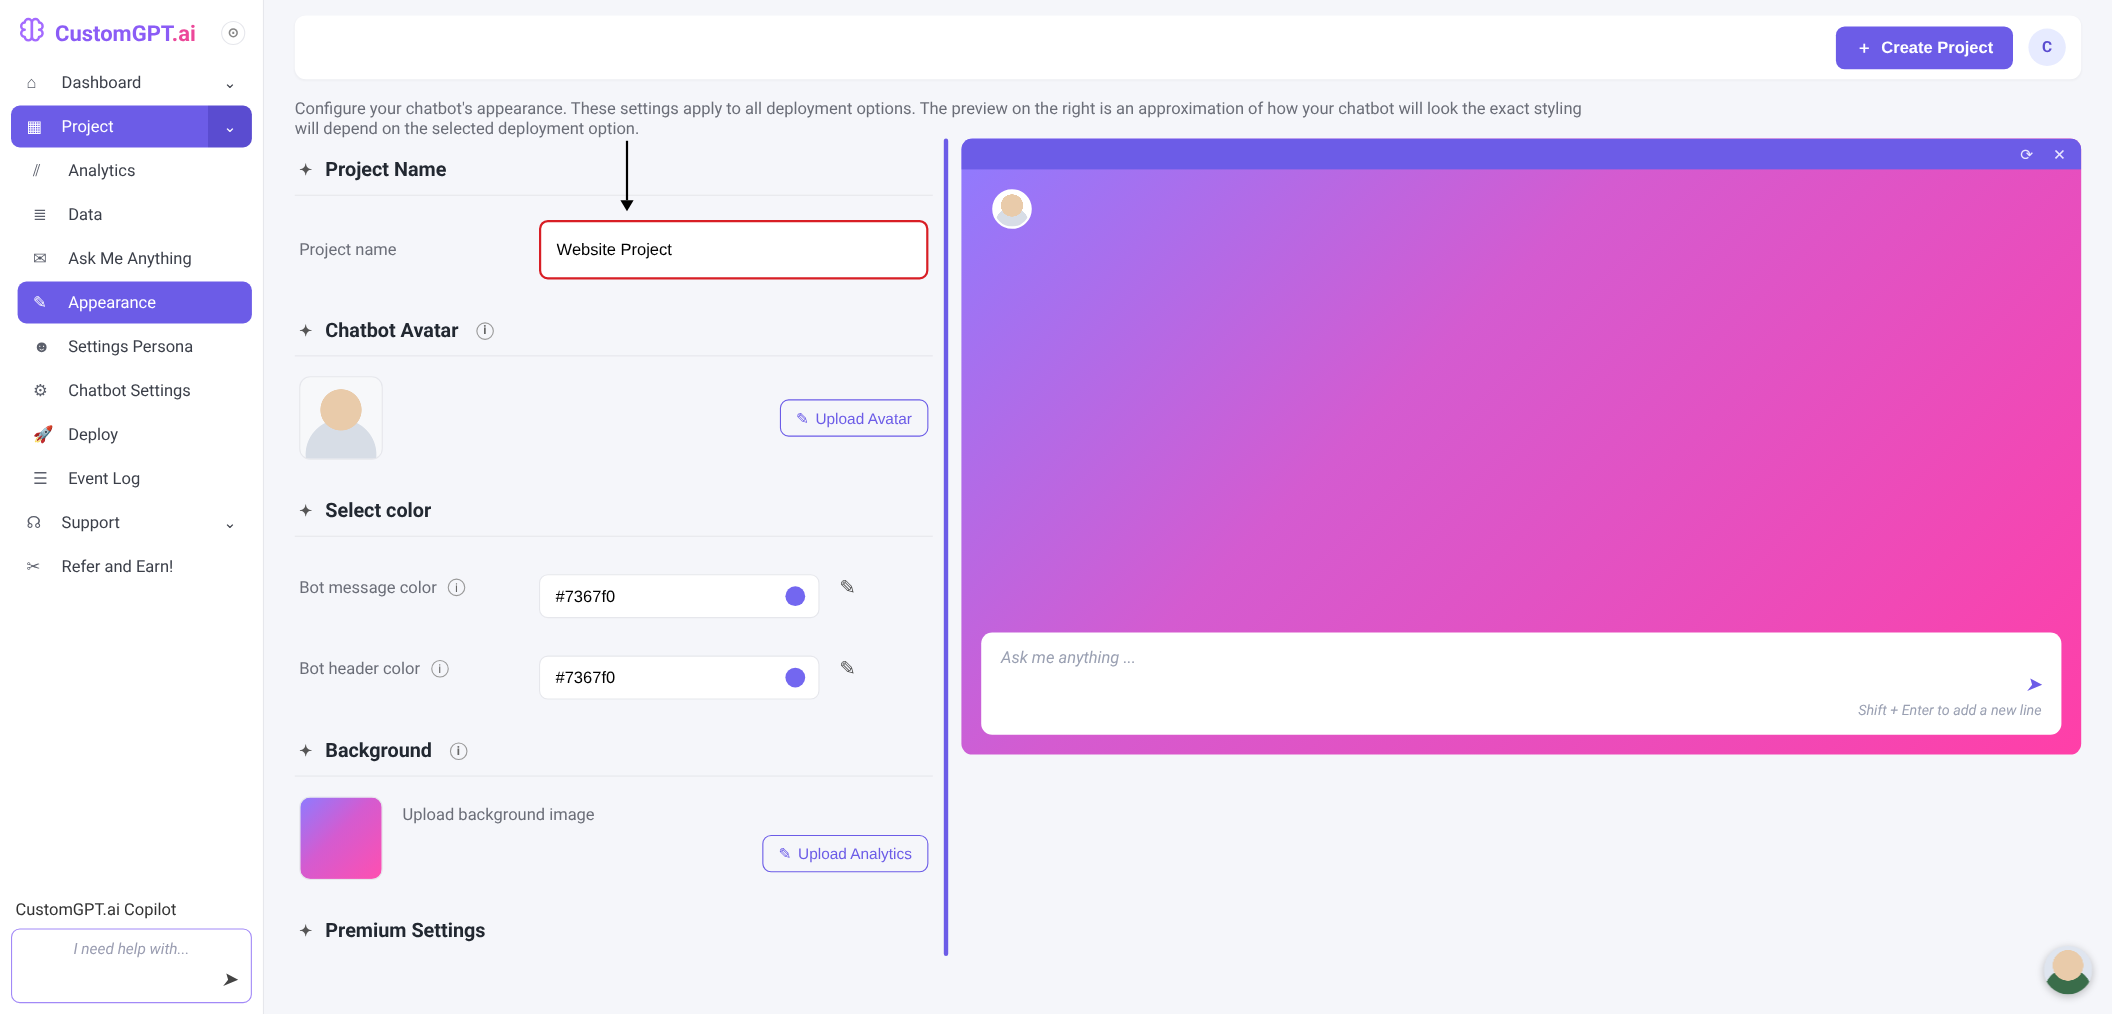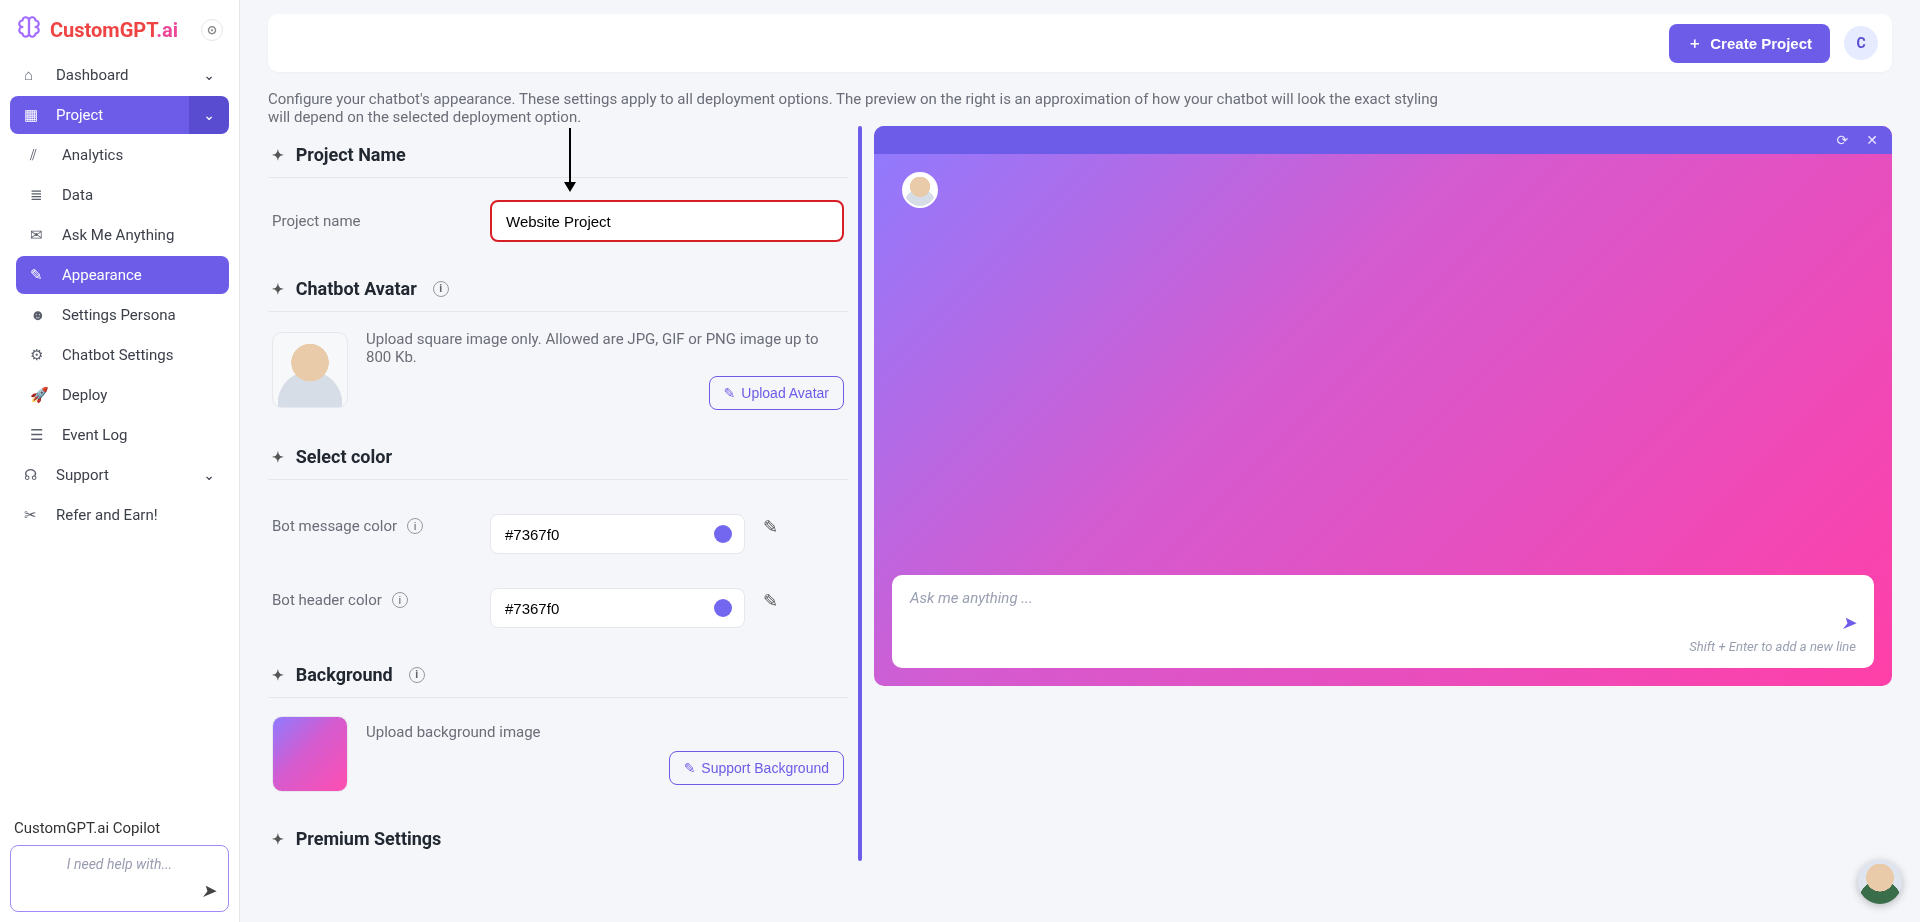--- a/index.html
+++ b/index.html
@@ -29,21 +29,21 @@
     display:flex;flex-direction:column;
     padding:10px;
     overflow:auto;
   }
   #logo{
     display:flex;align-items:center;gap:8px;
     padding:4px 6px 10px 6px;
     font-size:20px;font-weight:700;
   }
   #logo .brain{color:#a46bff;font-size:24px}
-  #logo .txt1{color:#ef4444}
+  #logo .txt1{color:#8b5cf6}
   #logo .txt2{color:#ec4899}
   #logo .more{margin-left:auto;width:22px;height:22px;border:1px solid var(--border);border-radius:50%;display:flex;align-items:center;justify-content:center;color:#888;font-size:12px}
   .nav-item{
     display:flex;align-items:center;gap:14px;
     padding:10px 14px;border-radius:8px;color:#3b3f49;
     cursor:pointer;position:relative;margin-bottom:2px;
     font-size:15px;
   }
   .nav-item .ic{width:18px;color:#5b5f6b;font-size:15px}
   .nav-item.active{background:var(--accent);color:#fff}
@@ -93,21 +93,21 @@
   }
   .sec-head .ic4{color:#555;font-size:14px}
   .sec-head .info,.row .info{
     width:16px;height:16px;border-radius:50%;border:1px solid #999;
     display:inline-flex;align-items:center;justify-content:center;
     font-size:11px;color:#666;margin-left:4px;
   }
   .row{display:flex;align-items:center;gap:18px;padding:18px 4px}
   .row .lbl{flex:0 0 200px;color:var(--muted);font-size:15px;display:flex;align-items:center;gap:6px}
   .text-input{
-    flex:1;border:1px solid var(--border);border-radius:8px;height:42px;padding:4px 14px;font-size:15px;
+    flex:1;border:1px solid var(--border);border-radius:8px;height:54px;padding:4px 14px;font-size:15px;
     outline:none;background:#fff;
   }
   .text-input.hl{border:2px solid #d81e25}
   .color-input-wrap{
     flex:0 0 200px;border:1px solid var(--border);border-radius:8px;height:40px;
     display:flex;align-items:center;padding:0 12px;gap:8px;background:#fff;margin-top:16px;
   }
   .color-input-wrap input{border:none;outline:none;font-size:15px;flex:1;background:transparent}
   .swatch{width:18px;height:18px;border-radius:50%;background:var(--accent2)}
   .pencil{color:#555;font-size:18px;cursor:pointer}
@@ -279,21 +279,20 @@
       </div>
 
       <div class="sec-head">
         <span class="ic4">✦</span>
         <span>Chatbot Avatar</span>
         <span class="info">i</span>
       </div>
       <div class="row">
         <div class="thumb avatar"></div>
         <div class="upload-block">
-          <div class="hint">Upload square image only. Allowed are JPG, GIF or PNG image up to 800 Kb.</div>
           <div style="text-align:right">
             <button class="btn-outline">
               <span>✎</span>
               <span>Upload Avatar</span>
             </button>
           </div>
         </div>
       </div>
 
       <div class="sec-head">
@@ -328,21 +327,21 @@
         <span>Background</span>
         <span class="info">i</span>
       </div>
       <div class="row">
         <div class="thumb grad"></div>
         <div class="upload-block">
           <div class="hint">Upload background image</div>
           <div style="text-align:right">
             <button class="btn-outline">
               <span>✎</span>
-              <span>Support Background</span>
+              <span>Upload Analytics</span>
             </button>
           </div>
         </div>
       </div>
 
       <div class="sec-head" style="border-bottom:none">
         <span class="ic4">✦</span>
         <span>Premium Settings</span>
       </div>
     </div>

